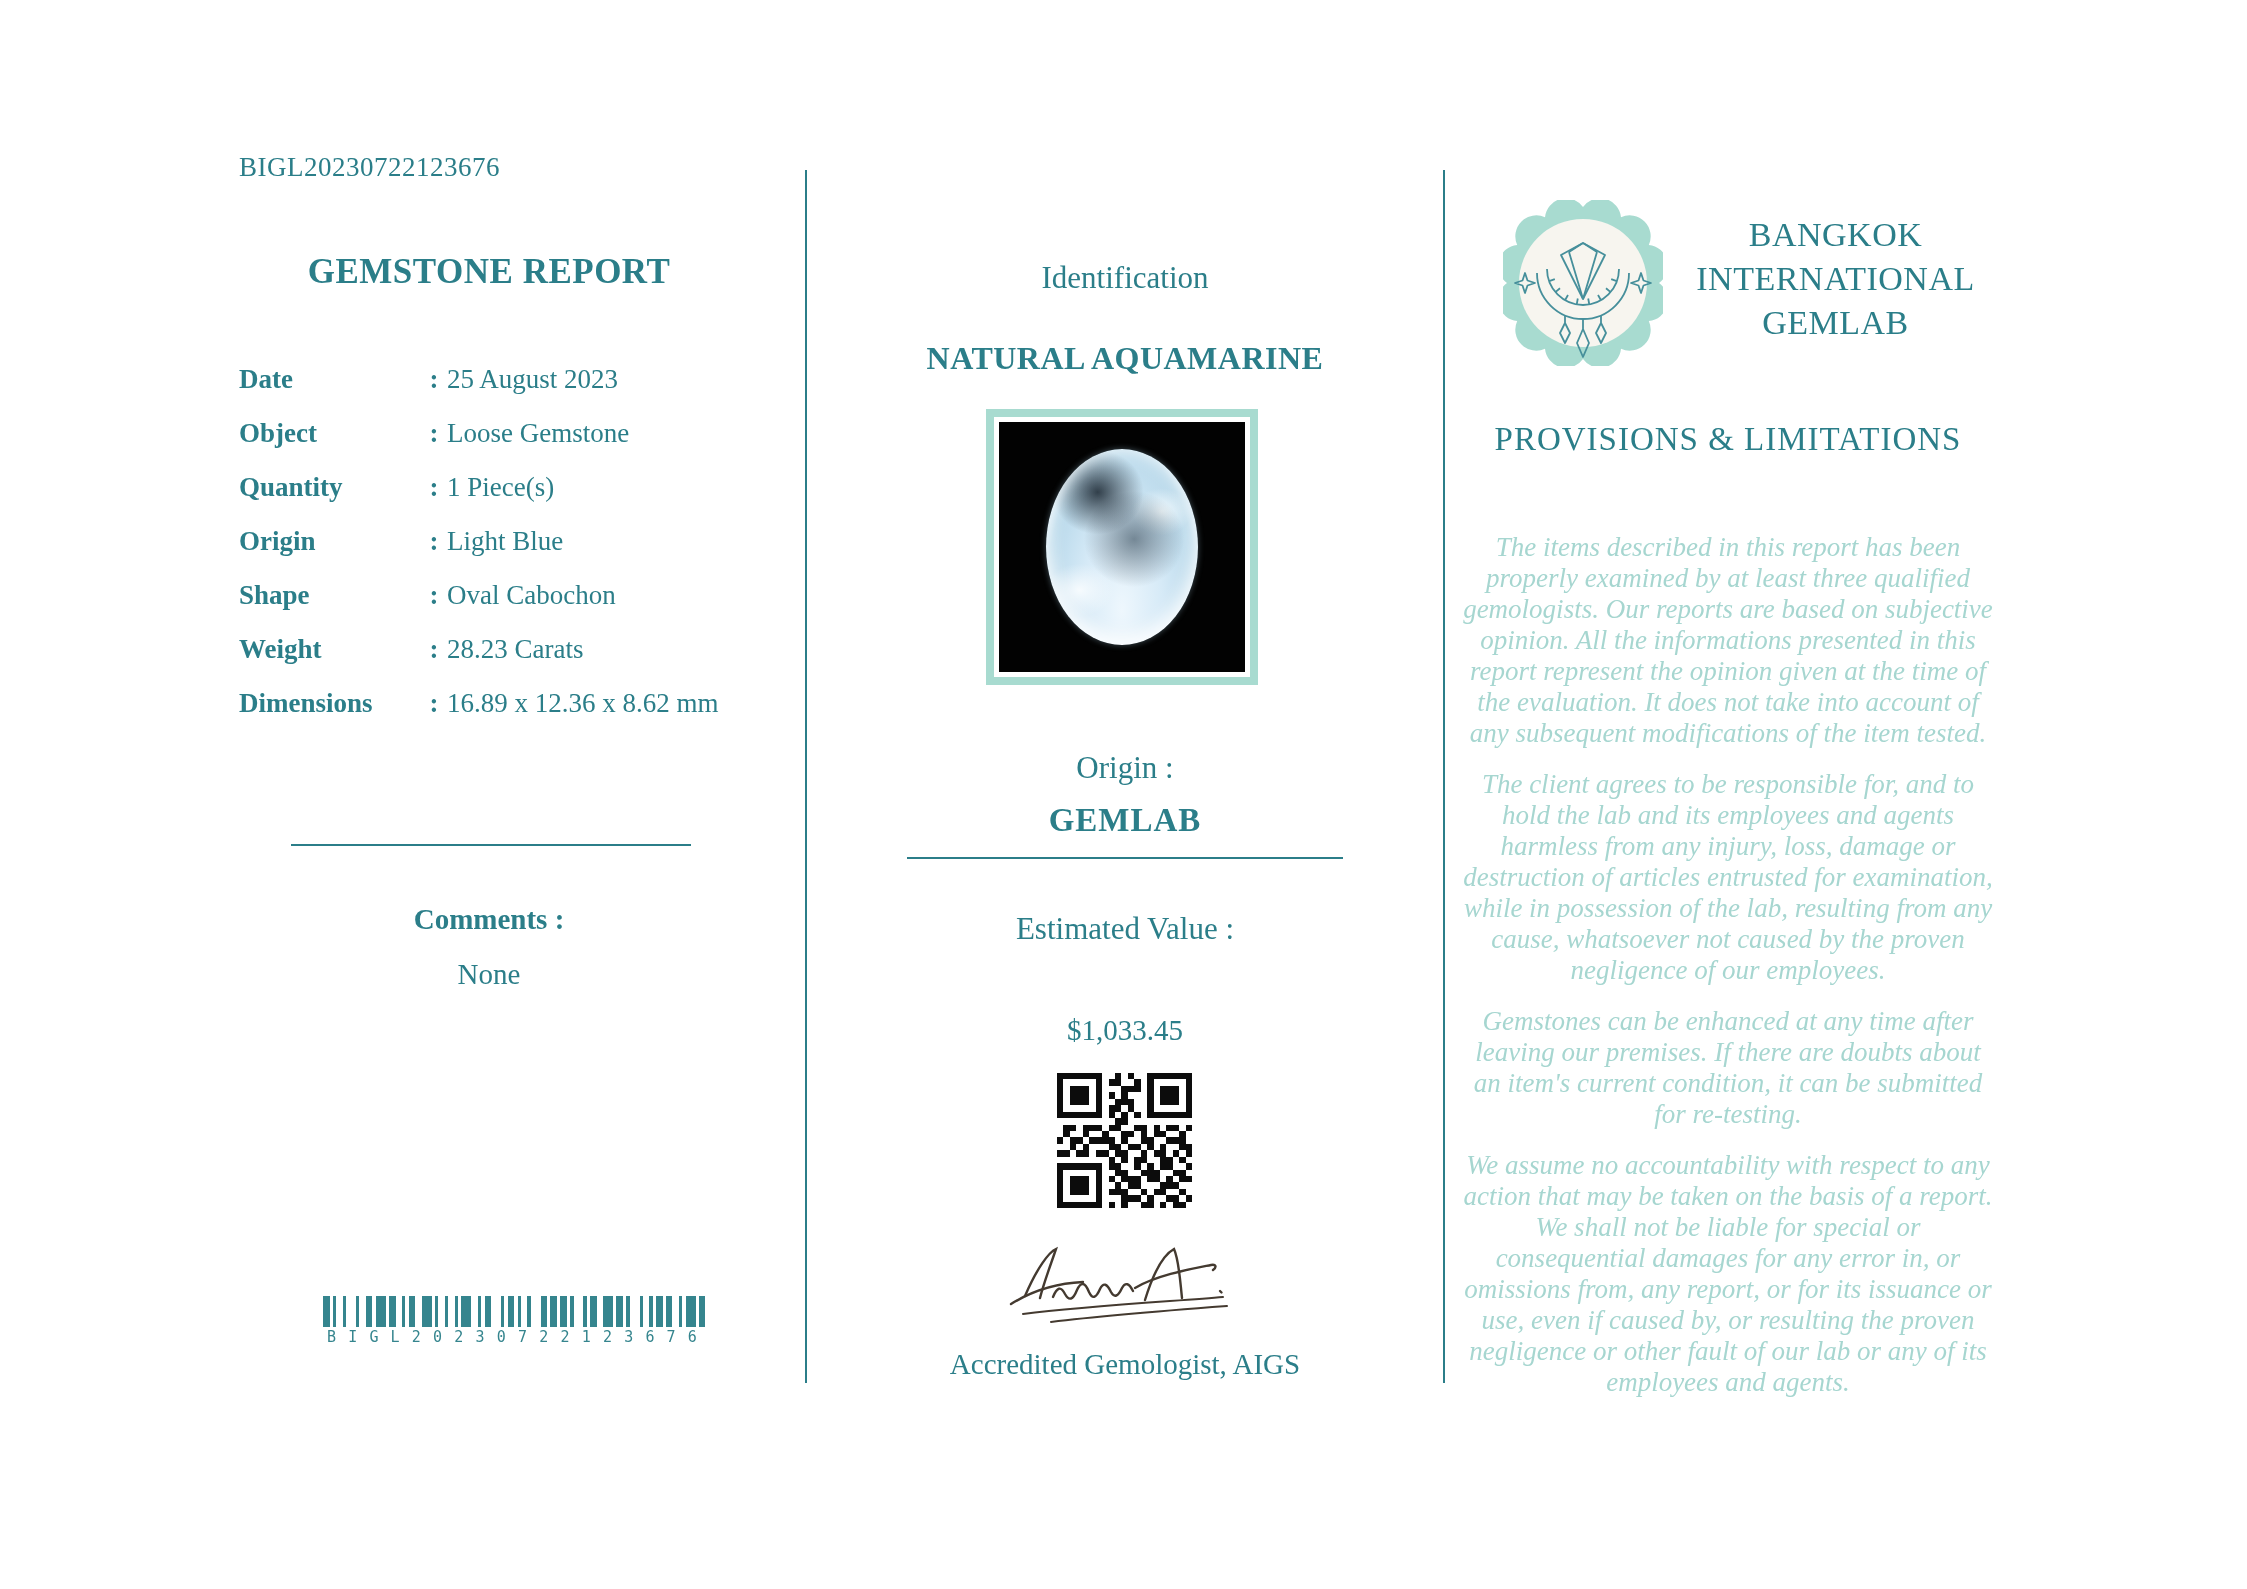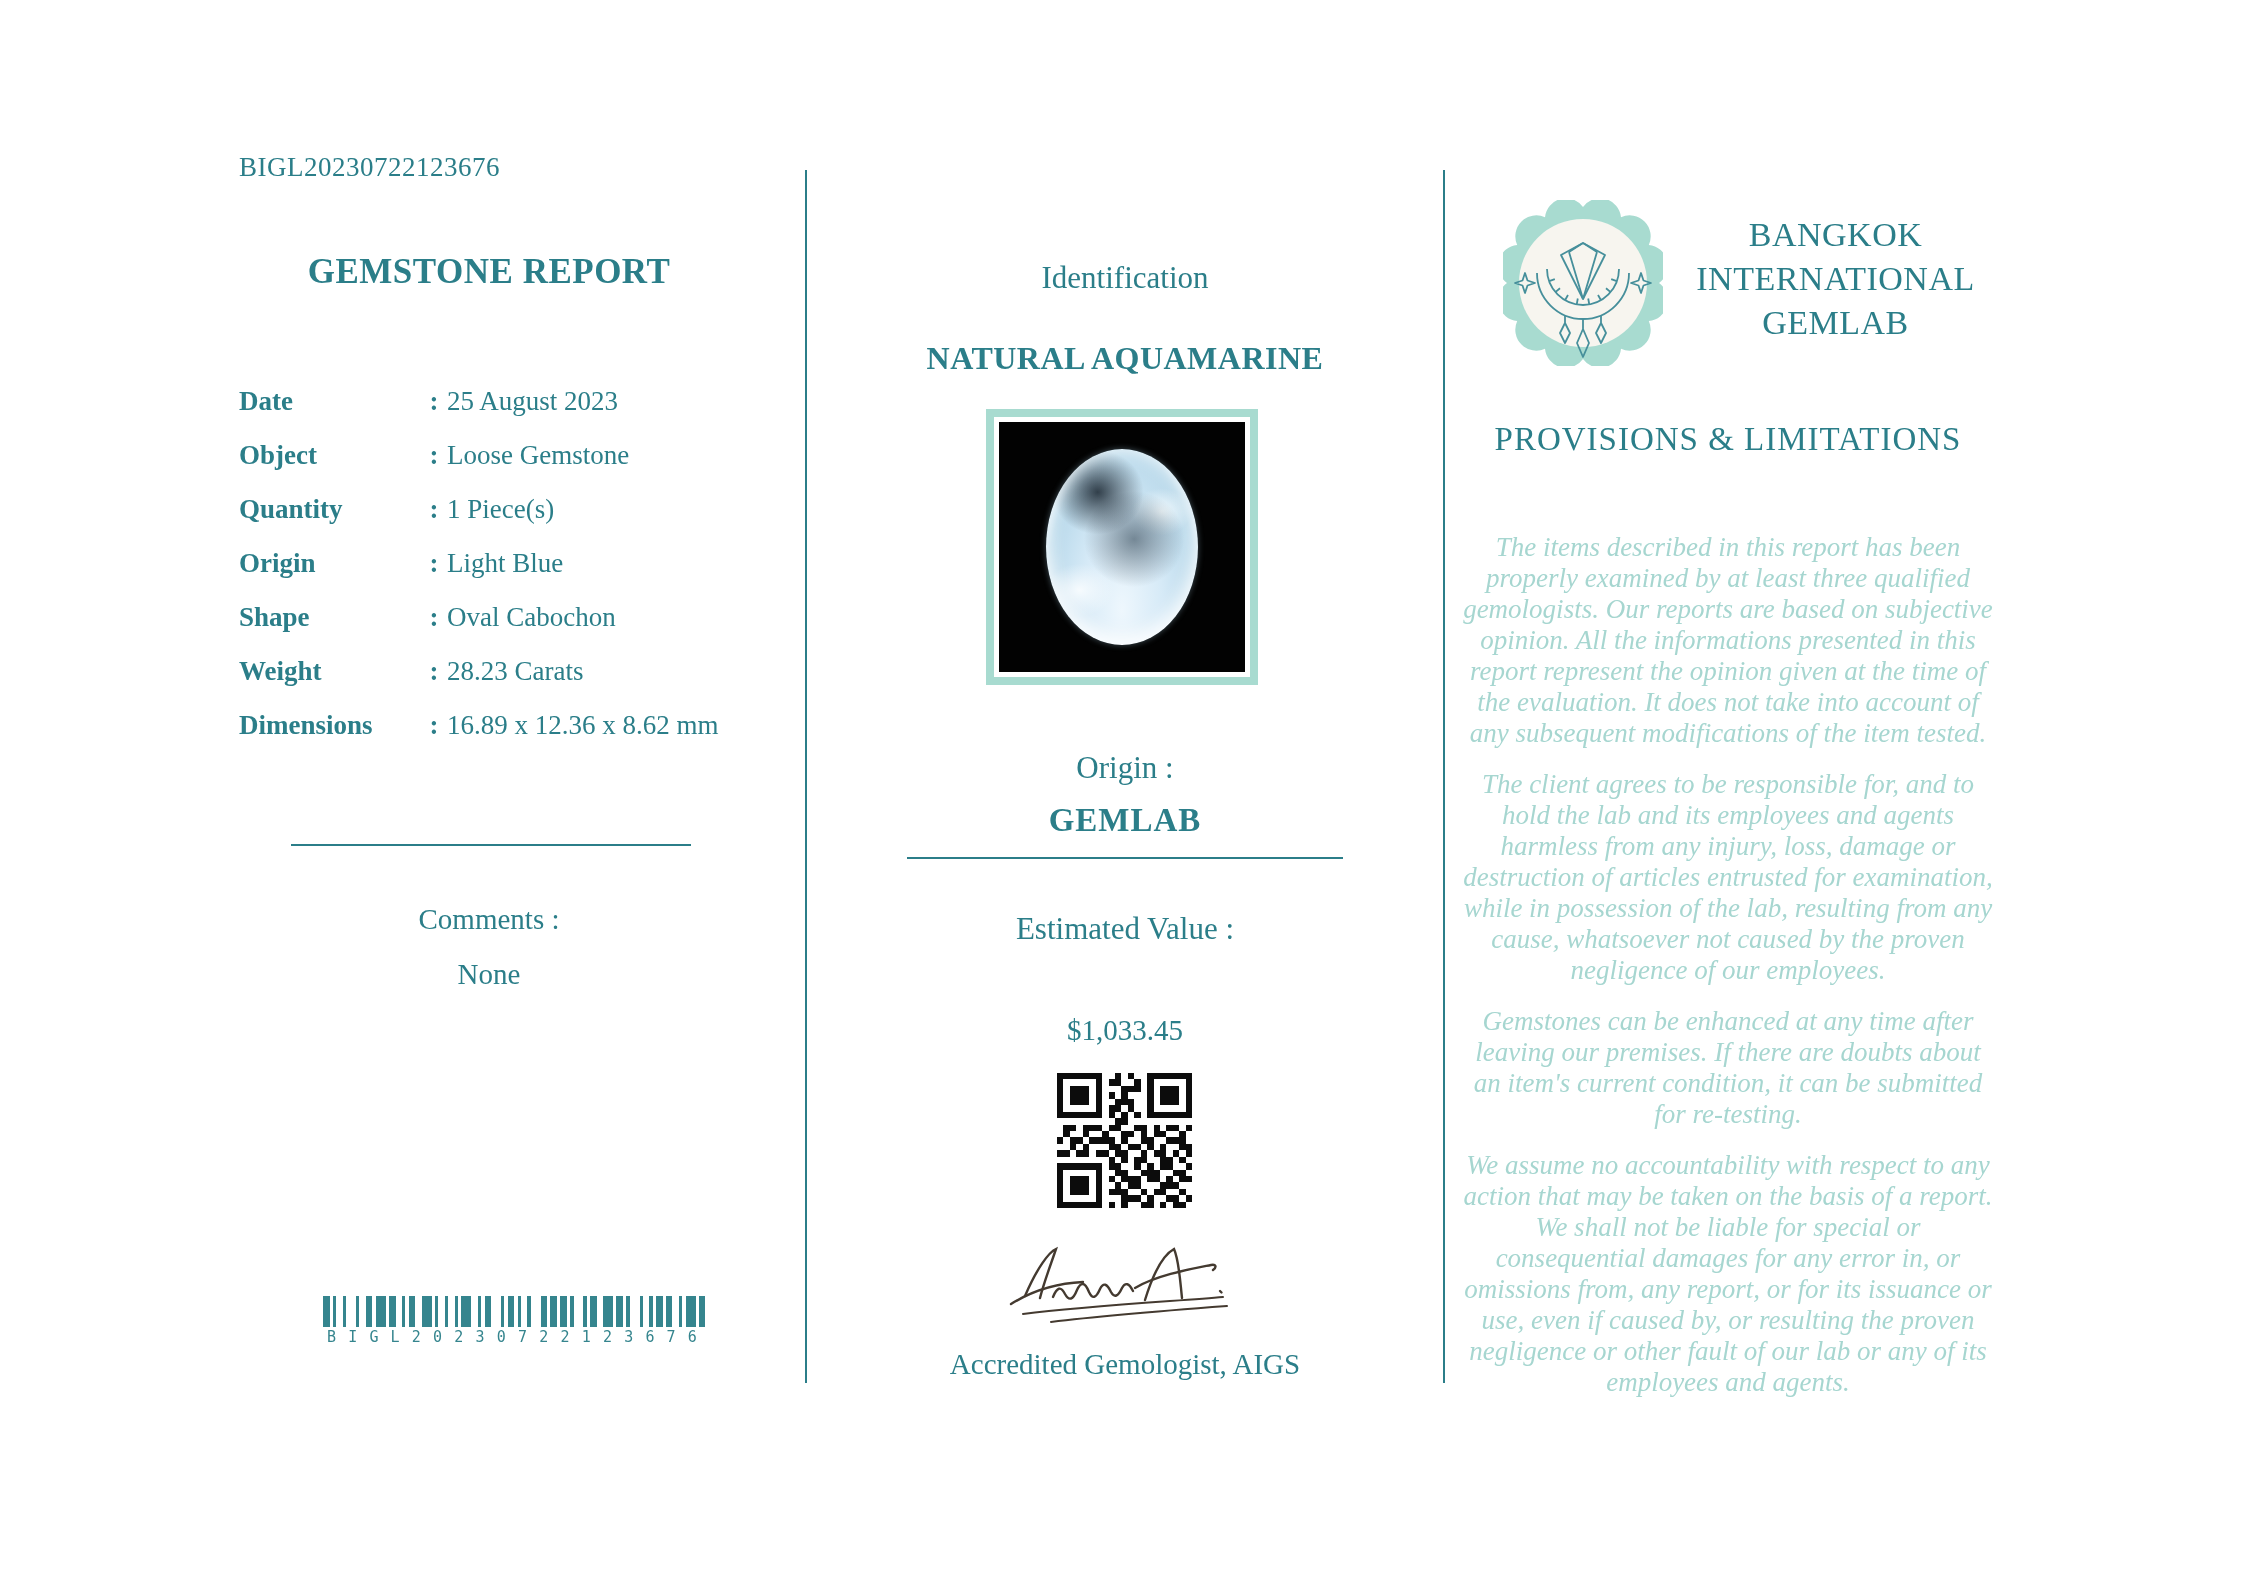--- a/index.html
+++ b/index.html
@@ -7,27 +7,27 @@
     position:relative;width:2247px;height:1589px;background:#ffffff;
     font-family:"Liberation Serif","DejaVu Serif",serif;color:#2b7e89;overflow:hidden;
   }
   .vline{position:absolute;top:170px;height:1213px;width:2px;background:#2b7e89;}
   .hline{height:2px;background:#2b7e89;}
 
   
   .report-no{position:absolute;left:239px;top:152px;font-size:27px;letter-spacing:.5px;}
   .col1{position:absolute;left:239px;top:0;width:500px;}
   .col1 .title{position:absolute;top:252px;width:100%;text-align:center;font-size:35px;font-weight:bold;letter-spacing:.5px;}
-  .details{position:absolute;top:374px;width:100%;}
+  .details{position:absolute;top:352px;width:100%;}
   .drow{display:flex;height:54px;align-items:center;font-size:27px;}
   .drow .lbl{width:182px;font-weight:bold;}
   .drow .colon{width:26px;font-weight:bold;text-align:center;}
   .drow .val{flex:1;}
   .comments-line{position:absolute;top:844px;left:52px;width:400px;}
-  .comments-h{position:absolute;top:903px;width:100%;text-align:center;font-size:29px;font-weight:normal;}
+  .comments-h{position:absolute;top:903px;width:100%;text-align:center;font-size:29px;font-weight:bold;}
   .comments-v{position:absolute;top:958px;width:100%;text-align:center;font-size:29px;}
 
   .barcode{position:absolute;left:323px;top:1296px;width:390px;}
   .bars{display:flex;height:31px;align-items:stretch;}
   .bbar{background:#35858e;display:inline-block;}
   .bspace{display:inline-block;}
   .bctext{margin-top:1px;font-family:"DejaVu Sans Mono",monospace;font-size:15px;color:#35858e;
     letter-spacing:12.2px;white-space:nowrap;text-align:center;}
 
   

